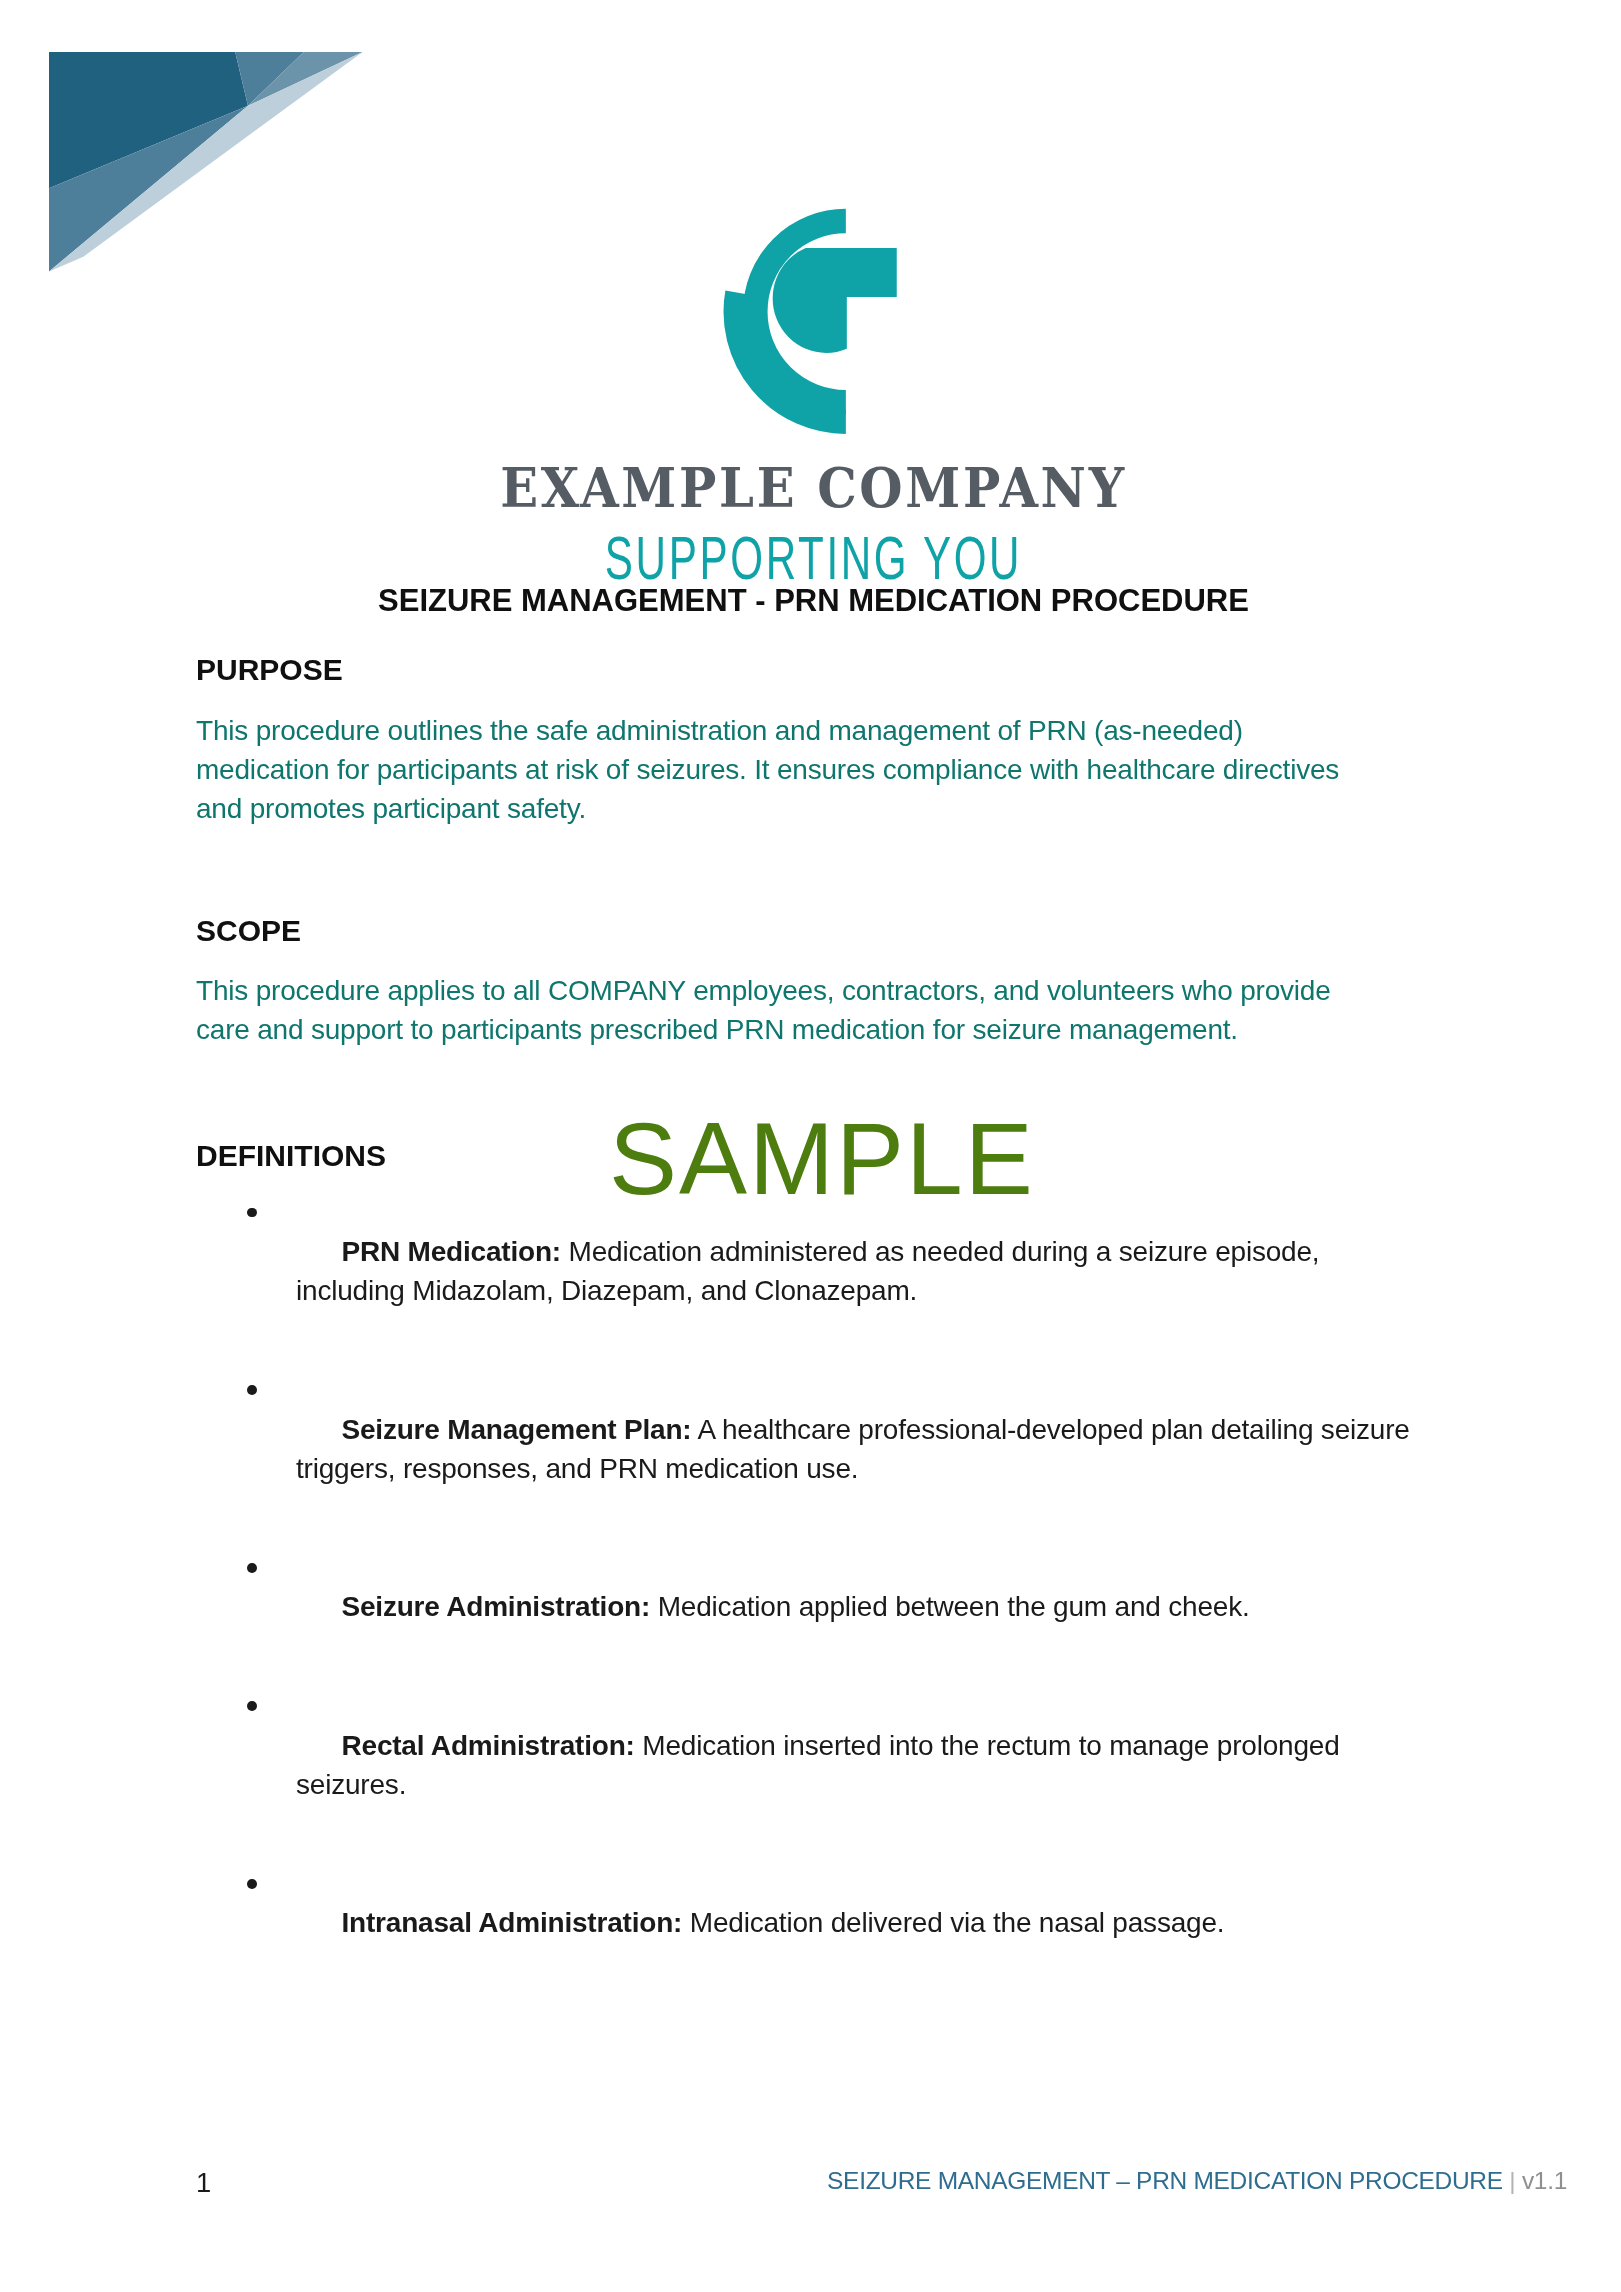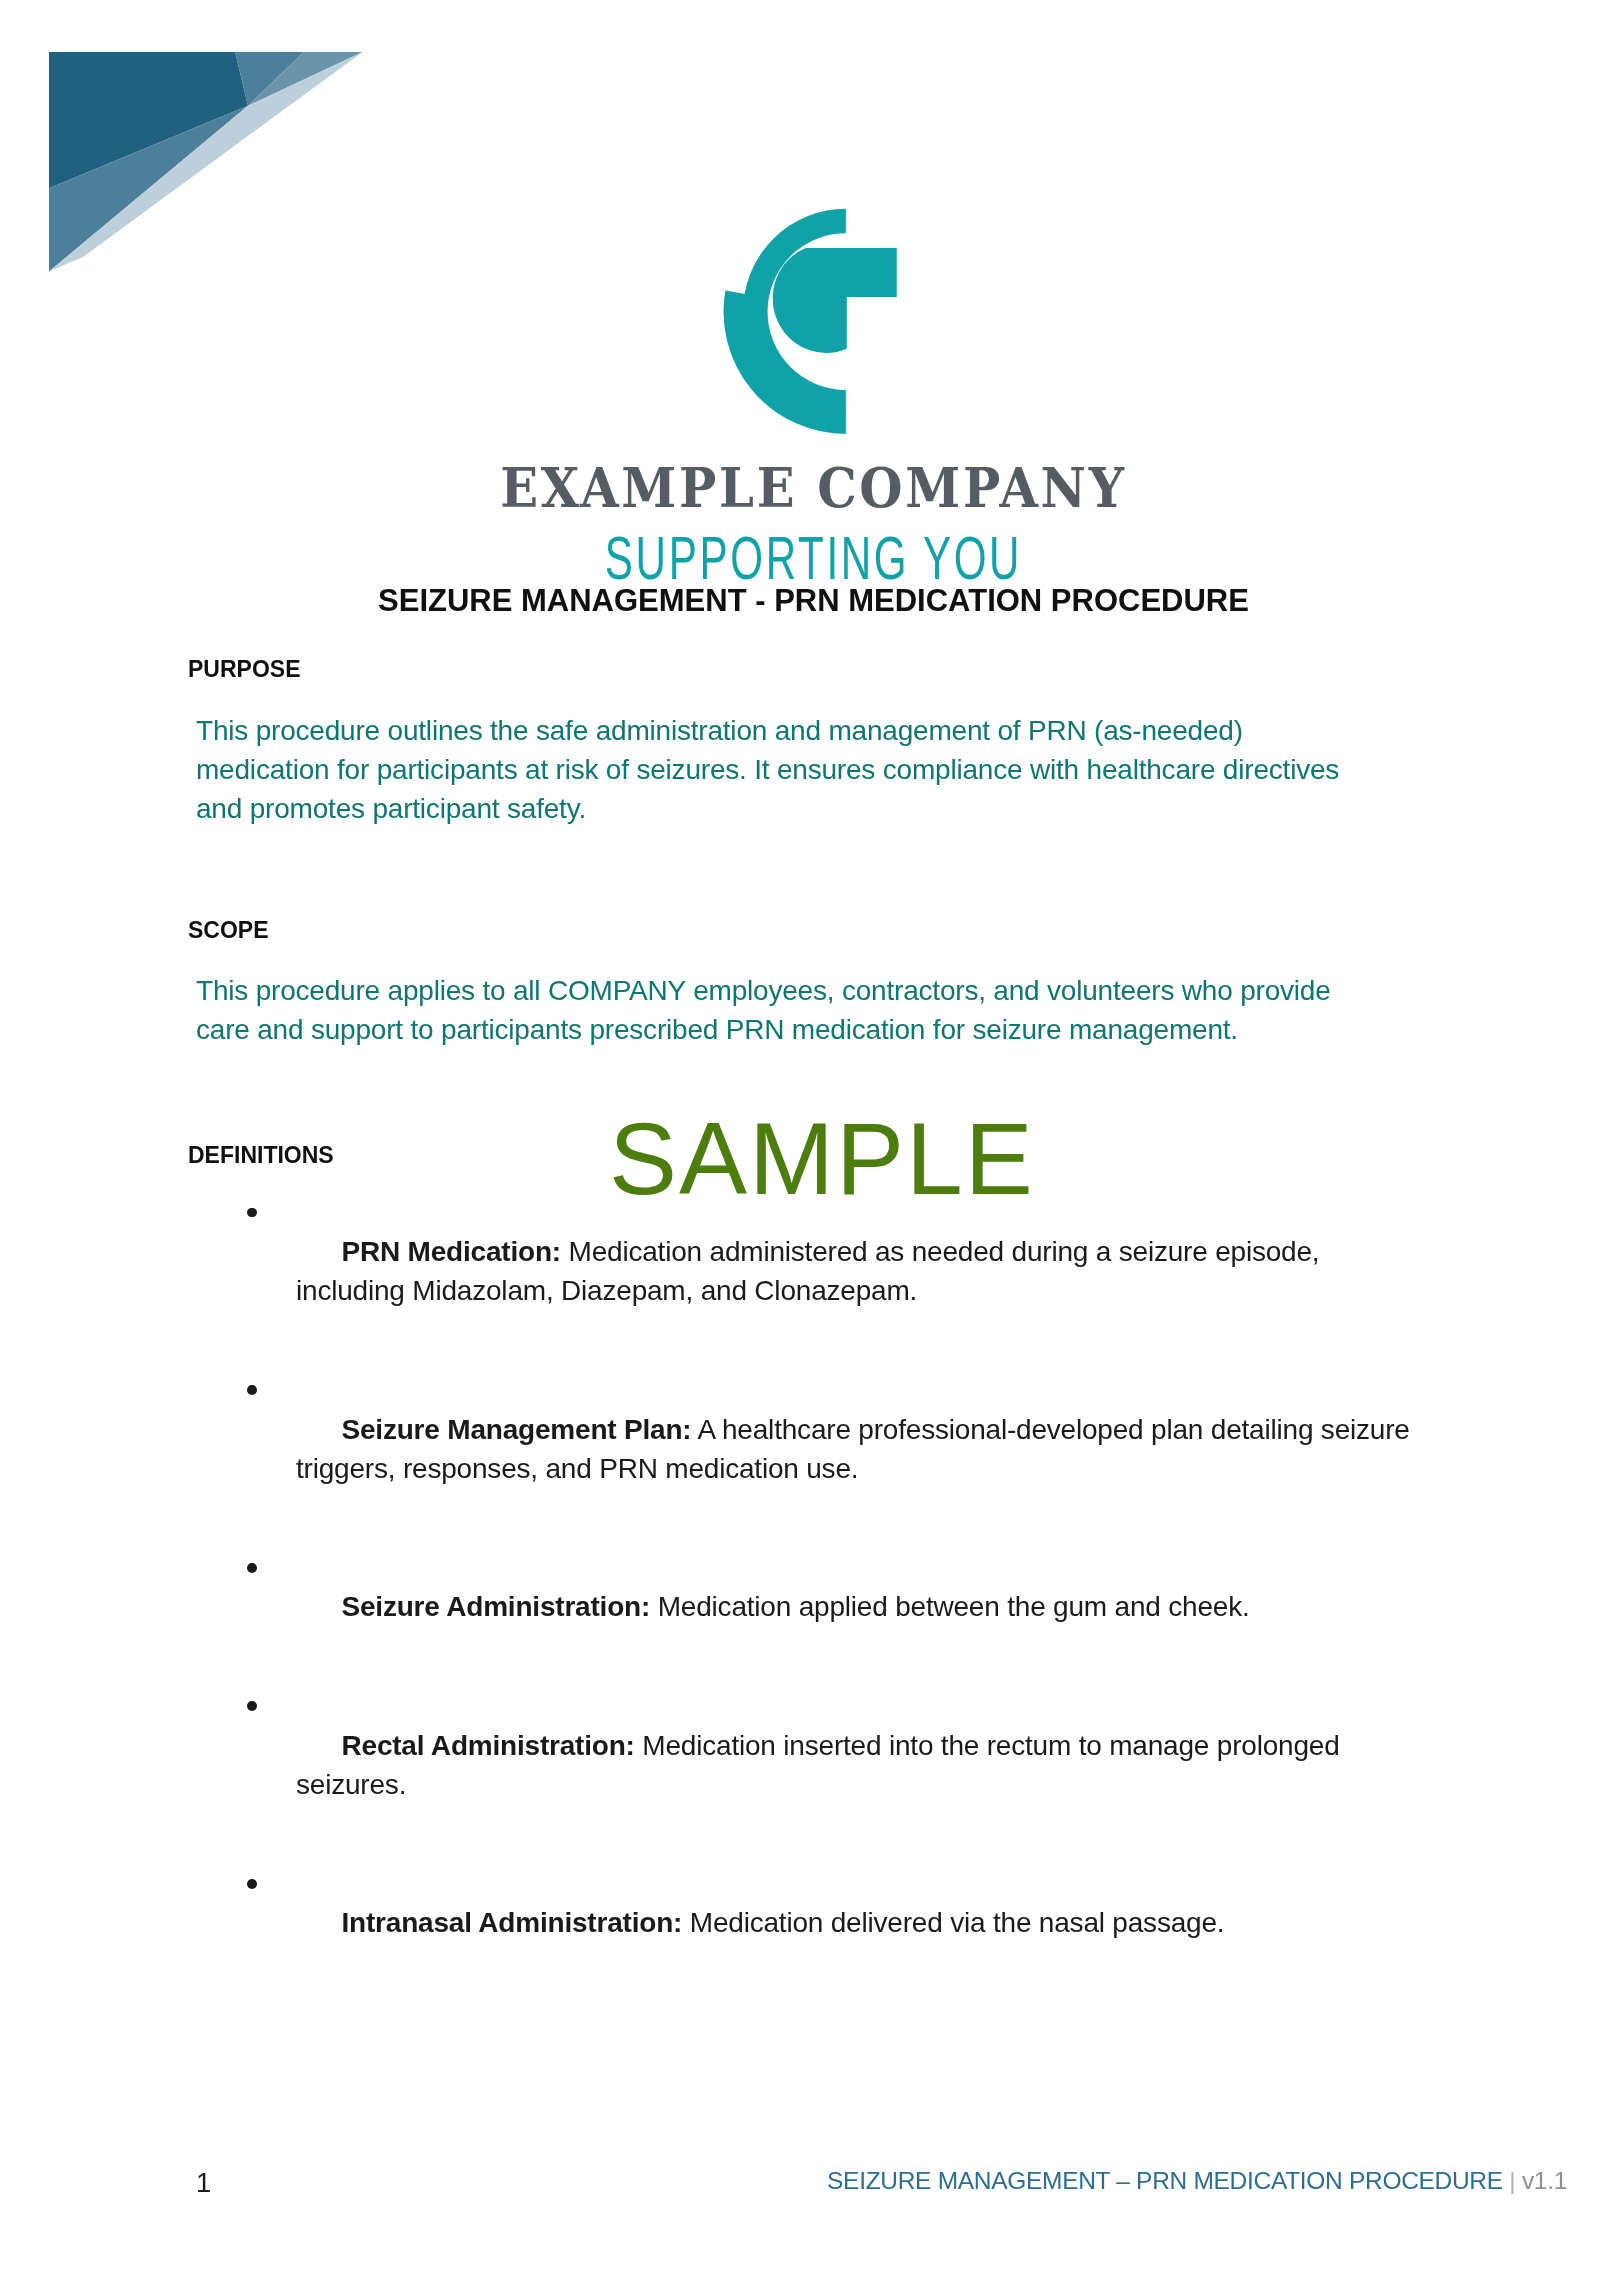--- a/index.html
+++ b/index.html
@@ -36,22 +36,22 @@
     transform:scaleX(0.68);
   }
   
   .doc-title {
     position:absolute; left:0; top:581px; width:100%;
     text-align:center;
     font-size:31px; font-weight:bold; line-height:39px;
     color:#101010;
   }
   .section-heading {
-    position:absolute; left:188px;
-    font-size:23px; font-weight:bold; line-height:39px;
+    position:absolute; left:196px;
+    font-size:30px; font-weight:bold; line-height:39px;
     color:#101010;
   }
   #heading-purpose     { top:650px; }
   #heading-scope       { top:911px; }
   #heading-definitions { top:1136px; }
   .body-para {
     position:absolute; left:196px;
     font-size:28px; line-height:39px;
     letter-spacing:-0.2px;
     white-space:pre;

